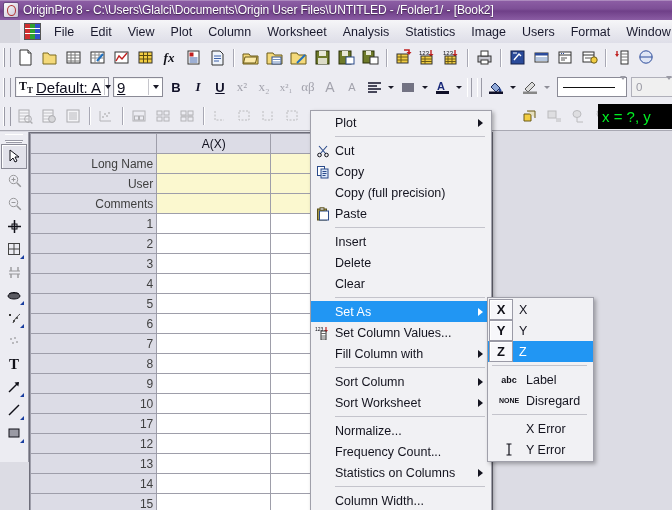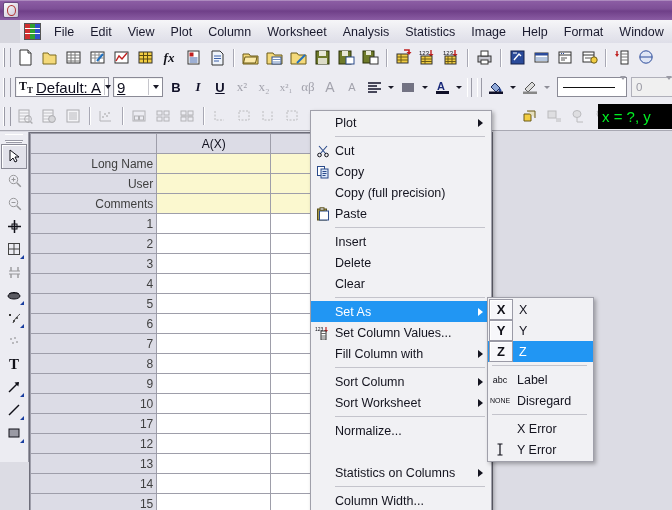--- a/index.html
+++ b/index.html
@@ -206,46 +206,47 @@
           border-bottom:4px solid transparent;border-left:5px solid #14141f;}
   .mi.hl .rarrow{border-left-color:#fff;}
   .sub-ico-box{
     width:22px;height:19px;margin-left:1px;flex:0 0 auto;
     display:flex;align-items:center;justify-content:center;
     font-size:13px;font-weight:bold;color:#101018;
     border:1px solid #9a9aa6;background:#f7f7fa;
     box-shadow:inset 1px 1px 0 #fff;
   }
   .sub-ico-plain{
-    width:22px;height:19px;margin-left:1px;flex:0 0 auto;
+    width:22px;height:19px;margin-left:10px;flex:0 0 auto;
     display:flex;align-items:center;justify-content:center;
-    font-size:9px;font-weight:normal;color:#101018;
+    font-size:9px;font-weight:bold;color:#101018;
   }
 </style>
 </head>
 <body>
 
 <div id="app">
 
   <div class="titlebar">
     <div class="title-icon"></div>
+    <div class="title-text">OriginPro 8 - C:\Users\Glalci\Documents\Origin User Files\UNTITLED - /Folder1/ - [Book2]</div>
   </div>
 
   <div class="menubar">
     <div class="menubar-logo"></div>
     <div class="menu-item">File</div>
     <div class="menu-item">Edit</div>
     <div class="menu-item">View</div>
     <div class="menu-item">Plot</div>
     <div class="menu-item">Column</div>
     <div class="menu-item">Worksheet</div>
     <div class="menu-item">Analysis</div>
     <div class="menu-item">Statistics</div>
     <div class="menu-item">Image</div>
-    <div class="menu-item">Help</div>
+    <div class="menu-item">Users</div>
     <div class="menu-item">Format</div>
     <div class="menu-item">Window</div>
     <div class="menu-item">Help</div>
   </div>
 
   <div class="tbrow" id="tb1">
     <div class="grip2"></div>
 
     <div class="tbtn">
         <svg width="17" height="17">
@@ -995,20 +996,21 @@
     </div>
     <div class="msep"></div>
 
     <div class="mi">
       <span class="ico"></span>
       <span class="txt">Normalize...</span>
       <span class="sub"></span>
     </div>
     <div class="mi">
       <span class="ico"></span>
+      <span class="txt">Frequency Count...</span>
       <span class="sub"></span>
     </div>
     <div class="mi">
       <span class="ico"></span>
       <span class="txt">Statistics on Columns</span>
       <span class="sub">
           <i class="rarrow"></i>
         </span>
     </div>
     <div class="msep"></div>

